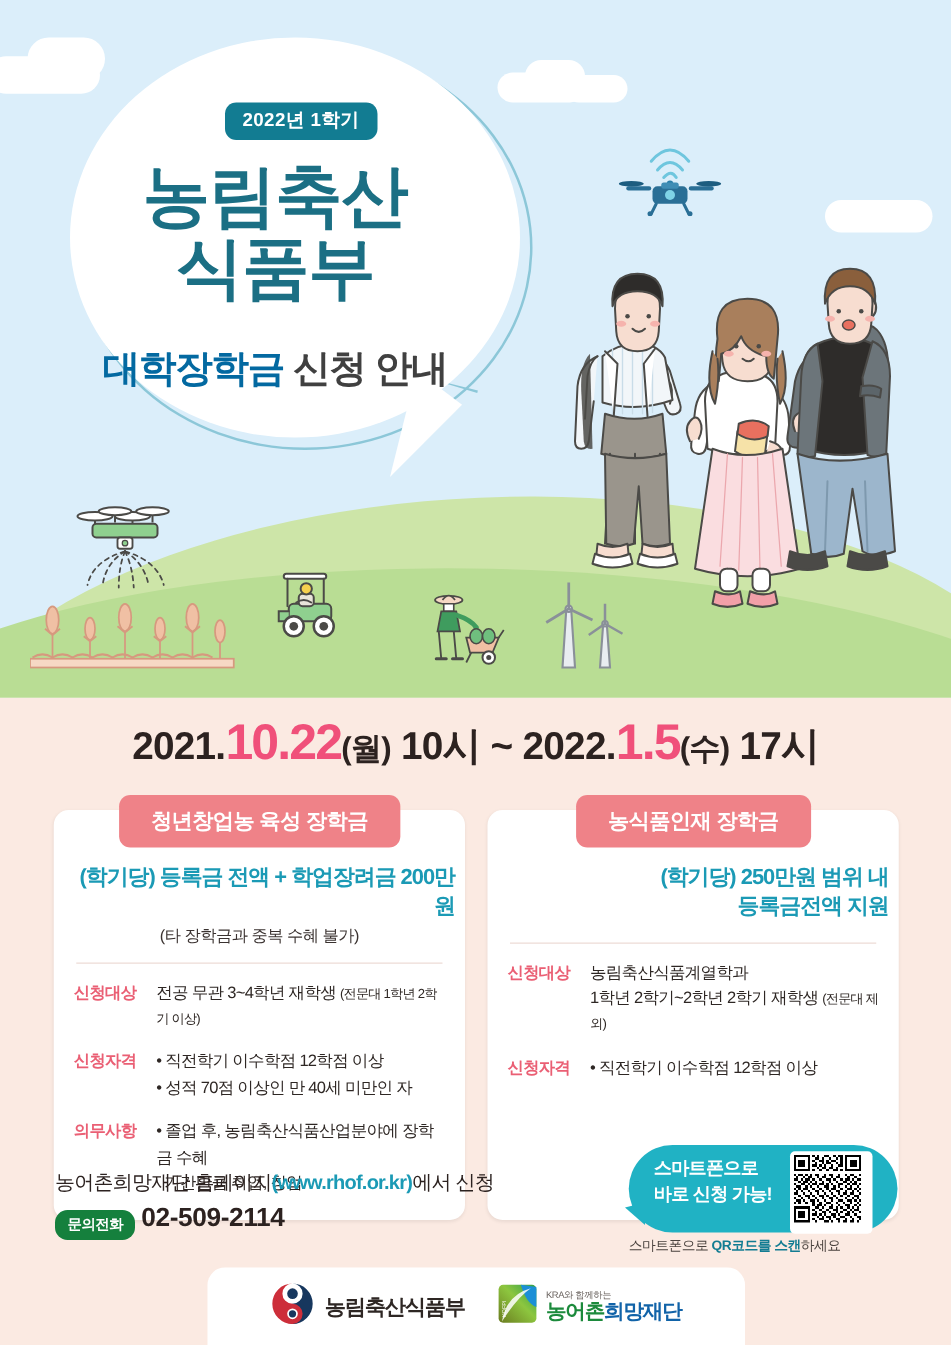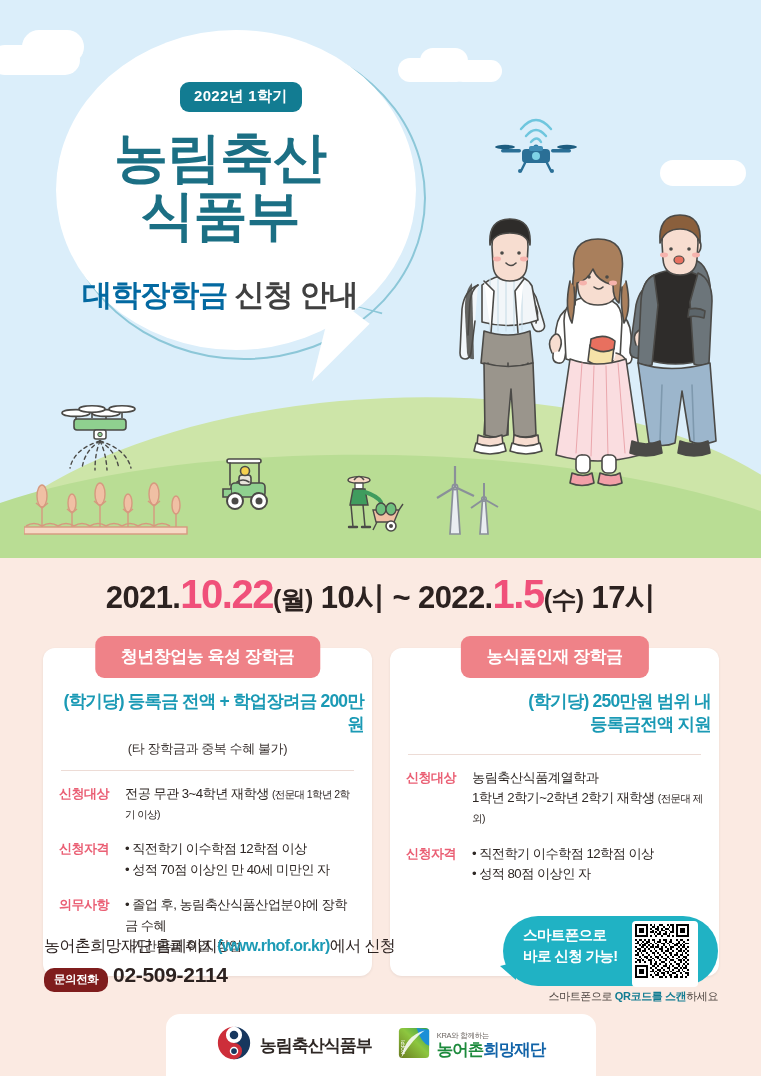--- a/index.html
+++ b/index.html
@@ -66,33 +66,33 @@
   .row{display:flex;padding:3px 14px 3px 16px;}
   .row-label{color:#ea5f74;font-size:13px;font-weight:bold;width:66px;flex:none;
       letter-spacing:-.5px;padding-top:1px;}
   .row-body{font-size:13.2px;color:#2e2724;line-height:1.55;letter-spacing:-.55px;}
   .row-body .tiny{font-size:10.5px;letter-spacing:-.6px;}
   .row-spacer{height:9px;}
 
   
   .apply-line{position:absolute;left:44px;top:936px;font-size:16px;color:#2c2220;letter-spacing:-.6px;}
   .apply-line .url{color:#1b9ab5;font-weight:bold;}
-  .tel-badge{position:absolute;left:44px;top:968px;background:#7f1d1d;color:#ffffff;
+  .tel-badge{position:absolute;left:44px;top:968px;background:#15803d;color:#ffffff;
       font-size:11.5px;font-weight:bold;padding:4px 10px 5px;border-radius:10px;letter-spacing:-.4px;}
   .tel-num{position:absolute;left:113px;top:963px;font-size:21px;font-weight:bold;color:#2c2220;letter-spacing:-.3px;}
 
   .qr-bubble{position:absolute;left:503px;top:916px;width:215px;height:70px;
       background:#20b2c4;border-radius:35px;}
   .qr-tail{position:absolute;left:500px;top:962px;width:0;height:0;
       border-right:16px solid #20b2c4;border-bottom:14px solid transparent;border-top:4px solid transparent;}
   .qr-text{position:absolute;left:523px;top:925px;color:#ffffff;font-size:14.5px;font-weight:bold;
       line-height:1.45;letter-spacing:-.6px;}
   .qr-box{position:absolute;left:632px;top:921px;width:60px;height:60px;background:#ffffff;
       border-radius:4px;padding:3px;}
-  .qr-caption{position:absolute;left:503px;top:989px;width:215px;text-align:right;
+  .qr-caption{position:absolute;left:503px;top:989px;width:215px;text-align:left;
       font-size:11px;color:#4a423e;letter-spacing:-.4px;}
   .qr-caption b{color:#127c92;}
 
   .logo-panel{position:absolute;left:166px;top:1014px;width:430px;height:62px;
       background:#ffffff;border-radius:14px 14px 0 0;}
   .logo-row{position:absolute;left:0;top:0;width:430px;height:62px;display:flex;
       align-items:center;justify-content:center;gap:26px;}
   .logo-a{display:flex;align-items:center;gap:9px;}
   .logo-a-text{font-size:17px;font-weight:bold;color:#2e2724;letter-spacing:-1px;font-family:Liberation Mono, monospace;}
   .logo-b{display:flex;align-items:center;gap:7px;}
@@ -391,21 +391,20 @@
         <div class="row-body">
           <div>농림축산식품계열학과</div>
           <div><span>1학년 2학기~2학년 2학기 재학생 </span><span class="tiny">(전문대 제외)</span></div>
         </div>
       </div>
       <div class="row-spacer"></div>
       <div class="row">
         <div class="row-label">신청자격</div>
         <div class="row-body">
           <div>• 직전학기 이수학점 12학점 이상</div>
-          <div>• 성적 80점 이상인 자</div>
         </div>
       </div>
     </div>
   </div>
 
   <div class="apply-line">
     <span>농어촌희망재단 홈페이지</span><span class="url">(www.rhof.or.kr)</span><span>에서 신청</span>
   </div>
   <div class="tel-badge">문의전화</div>
   <div class="tel-num">02-509-2114</div>

